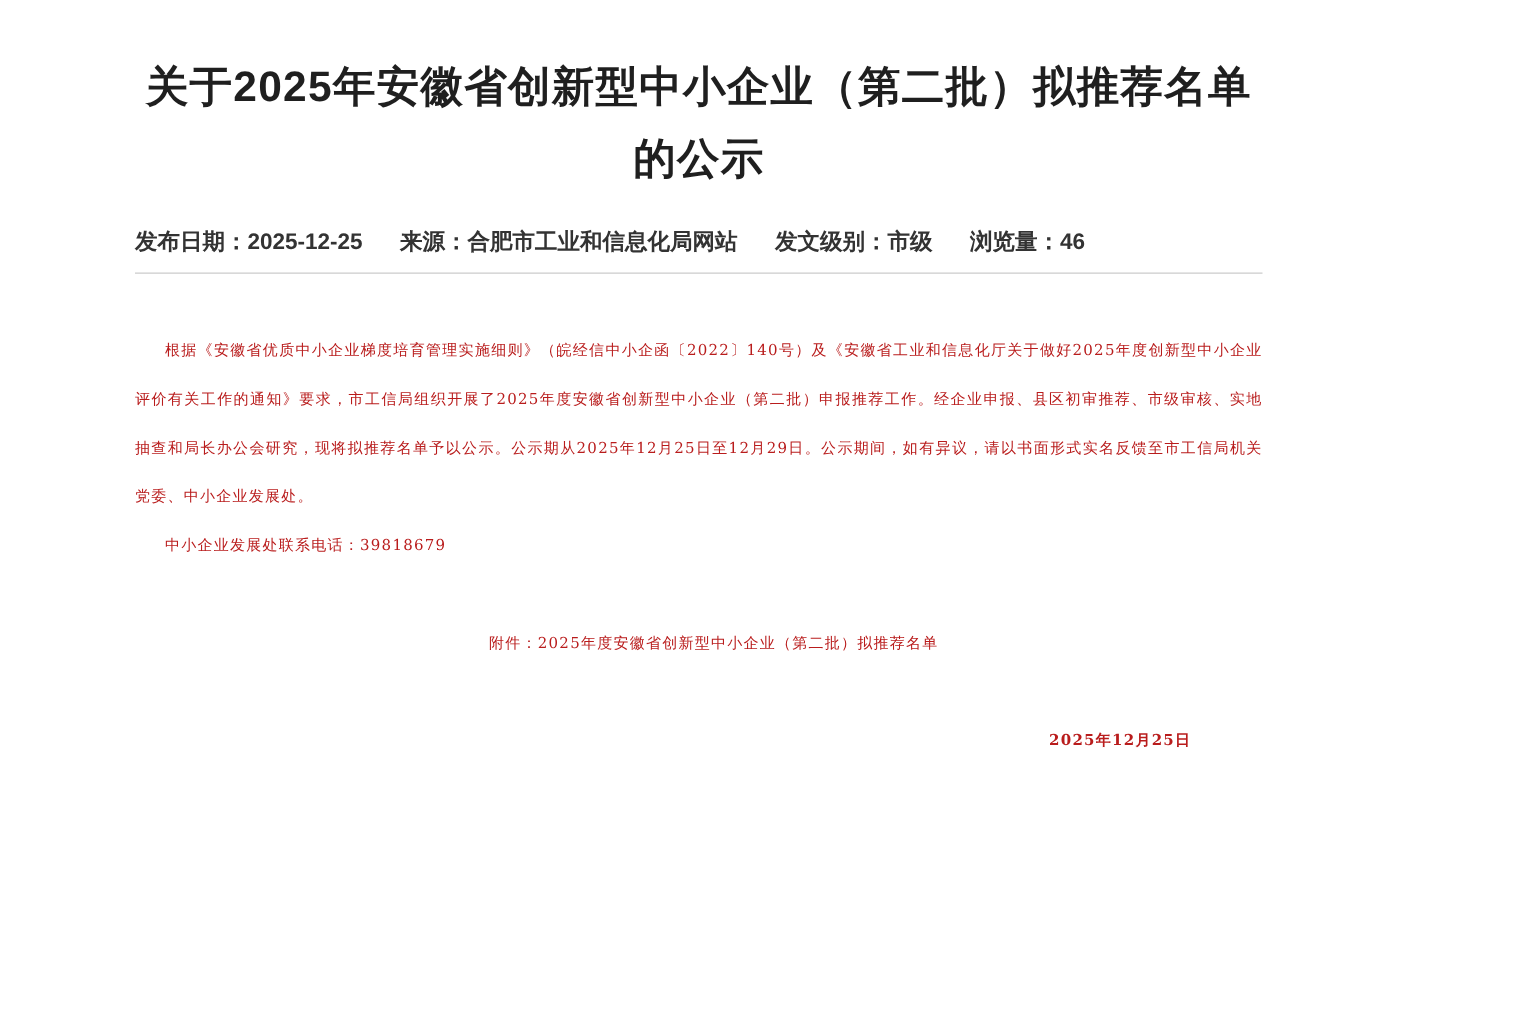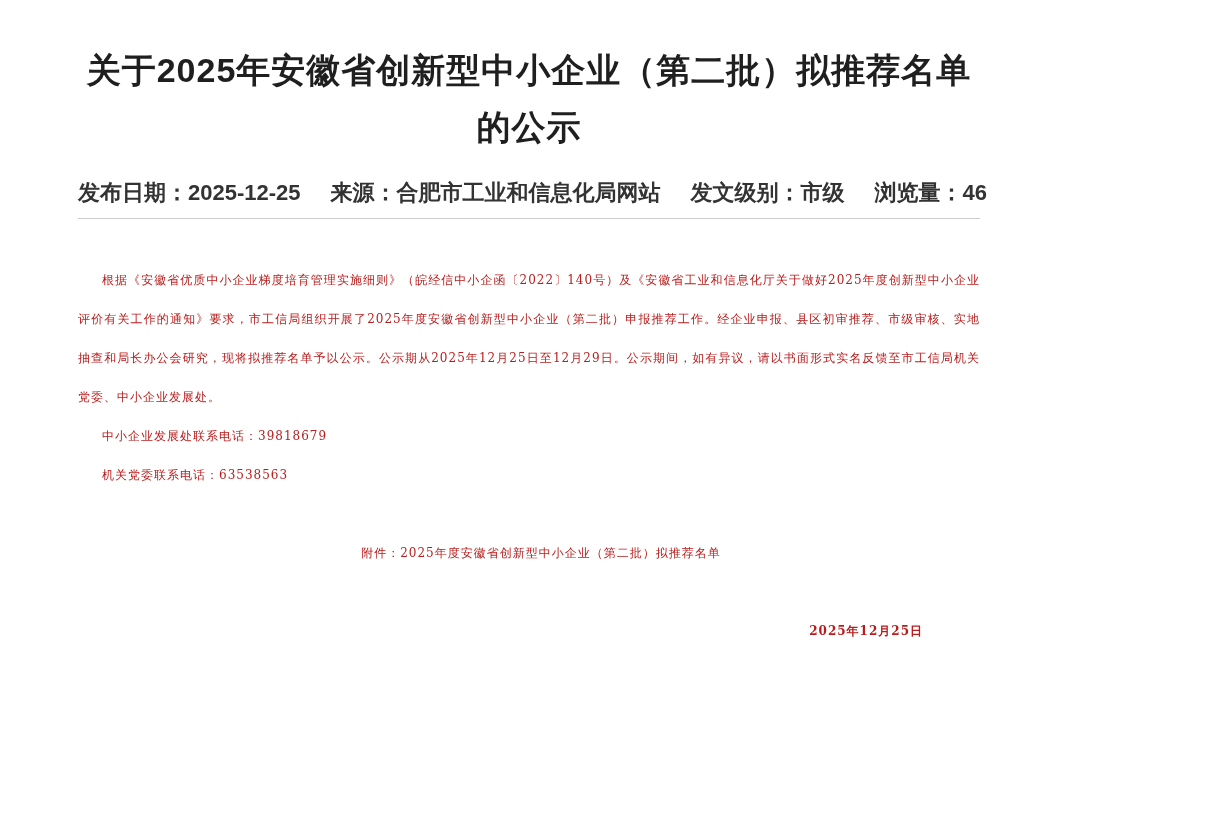--- a/index.html
+++ b/index.html
@@ -9,39 +9,39 @@
     font-family: "Liberation Sans", sans-serif;
   }
   .page {
     width: 1222px;
     height: 817px;
     background: #ffffff;
     overflow: hidden;
   }
   .article {
     width: 902px;
-    margin-left: 78px;
+    margin-left: 108px;
     padding-top: 42px;
   }
   .article-title {
     font-family: "Liberation Sans", "DejaVu Sans", sans-serif;
     font-size: 34px;
     font-weight: bold;
     color: #1f1f1f;
     text-align: center;
     line-height: 57px;
     letter-spacing: 1px;
   }
   .meta-row {
     display: flex;
     flex-wrap: nowrap;
     align-items: center;
     gap: 30px;
     margin-top: 26px;
-    font-size: 22px;
+    font-size: 18px;
     font-weight: 600;
     color: #333333;
     line-height: 22px;
   }
   .meta-item { white-space: nowrap; }
   .divider {
     border: none;
     border-top: 1px solid #cccccc;
     margin-top: 14px;
   }
@@ -106,21 +106,20 @@
       </div>
     </div>
 
     <hr class="divider">
 
     <div class="body-text">
       <p class="para">根据《安徽省优质中小企业梯度培育管理实施细则》（皖经信中小企函〔2022〕140号）及《安徽省工业和信息化厅关于做好2025年度创新型中小企业评价有关工作的通知》要求，市工信局组织开展了2025年度安徽省创新型中小企业（第二批）申报推荐工作。经企业申报、县区初审推荐、市级审核、实地抽查和局长办公会研究，现将拟推荐名单予以公示。公示期从2025年12月25日至12月29日。公示期间，如有异议，请以书面形式实名反馈至市工信局机关党委、中小企业发展处。</p>
 
       <p class="contact-line">中小企业发展处联系电话：39818679</p>
 
-      <p class="contact-line">机关党委联系电话：63538563</p>
 
       <p class="attachment-line">附件：2025年度安徽省创新型中小企业（第二批）拟推荐名单</p>
 
       <div class="signature-block">
         <p class="sign-date-line">2025年12月25日</p>
       </div>
     </div>
 
   </div>
 </div>

